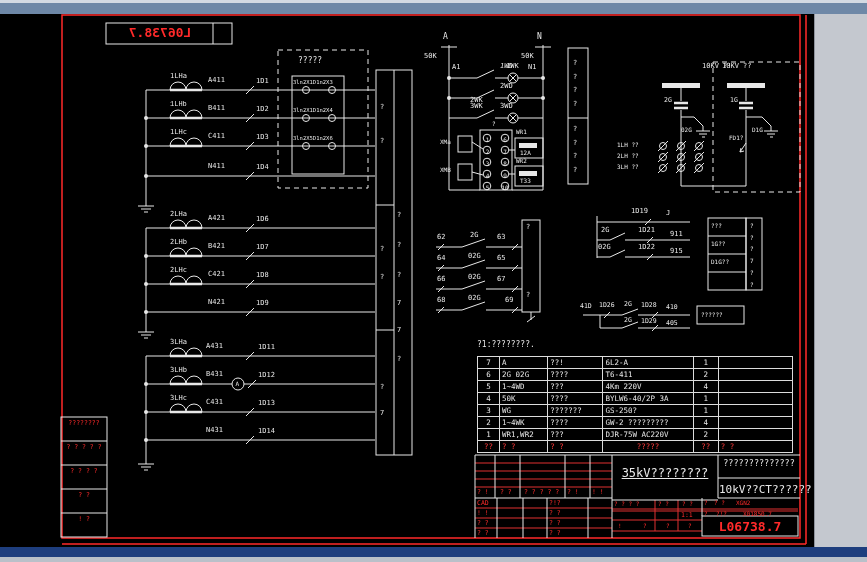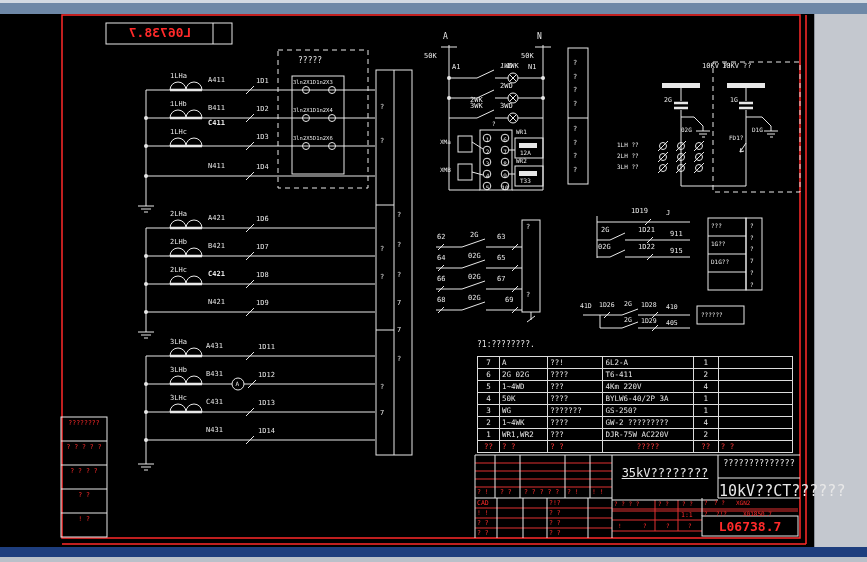--- a/index.html
+++ b/index.html
@@ -10,21 +10,21 @@
   .panel-right{position:absolute;left:814px;top:14px;width:53px;height:533px;background:#c4c8cf;border-left:1px solid #8e939c;}
   .band-bot1{position:absolute;left:0;top:547px;width:867px;height:10px;background:#1e3e7e;}
   .band-bot2{position:absolute;left:0;top:557px;width:867px;height:5px;background:#b9c0c9;}
   svg{position:absolute;left:0;top:0;}
   .s{position:absolute;color:#e8e8e8;line-height:1;white-space:pre;}
   .red{color:#ff2a2a;}
   .pre{white-space:pre-line;}
   .ctr{text-align:center;}
   .mirror{transform:scaleX(-1);}
   .f5{font-size:5.5px;} .f6{font-size:6px;} .f65{font-size:6.5px;} .f7{font-size:7px;}
-  .f8{font-size:8px;} .f9{font-size:8.5px;} .f10{font-size:15px;} .f12{font-size:12px;text-decoration:underline;}
+  .f8{font-size:8px;} .f9{font-size:8.5px;} .f10{font-size:11px;} .f12{font-size:12px;text-decoration:underline;}
   .f13{font-size:13px;font-weight:bold;}
   table.bom{position:absolute;left:477px;top:356px;border-collapse:collapse;table-layout:fixed;width:316px;}
   table.bom td{border:1px solid #dcdcdc;font-family:"DejaVu Sans Mono",monospace;font-size:7.5px;
                color:#e8e8e8;height:11px;line-height:10px;padding:0 2px;overflow:hidden;white-space:nowrap;}
   table.bom td.c{text-align:center;}
   table.bom tr.hdr td{color:#ff3a3a;}
 </style>
 </head>
 <body>
 
@@ -179,33 +179,33 @@
     </g>
   </svg>
 
   <span class="s red f13 mirror ctr" style="left:110px;top:26px;width:100px;">L06738.7</span>
 
   <span class="s f7" style="left:170px;top:73px;">1LHa</span>
   <span class="s f7" style="left:170px;top:101px;font-family:Liberation Mono, monospace;">1LHb</span>
   <span class="s f7" style="left:170px;top:129px;">1LHc</span>
   <span class="s f7" style="left:208px;top:77px;">A411</span>
   <span class="s f7" style="left:208px;top:105px;">B411</span>
-  <span class="s f7" style="left:208px;top:120px;font-weight:bold;">C411</span>
+  <span class="s f7" style="left:208px;top:133px;">C411</span>
   <span class="s f7" style="left:208px;top:163px;">N411</span>
   <span class="s f7" style="left:256px;top:78px;">1D1</span>
   <span class="s f7" style="left:256px;top:106px;">1D2</span>
   <span class="s f7" style="left:256px;top:134px;">1D3</span>
   <span class="s f7" style="left:256px;top:164px;">1D4</span>
 
   <span class="s f7" style="left:170px;top:211px;">2LHa</span>
   <span class="s f7" style="left:170px;top:239px;">2LHb</span>
   <span class="s f7" style="left:170px;top:267px;">2LHc</span>
   <span class="s f7" style="left:208px;top:215px;">A421</span>
   <span class="s f7" style="left:208px;top:243px;">B421</span>
-  <span class="s f7" style="left:208px;top:271px;font-weight:bold;">C421</span>
+  <span class="s f7" style="left:208px;top:271px;">C421</span>
   <span class="s f7" style="left:208px;top:299px;">N421</span>
   <span class="s f7" style="left:256px;top:216px;">1D6</span>
   <span class="s f7" style="left:256px;top:244px;">1D7</span>
   <span class="s f7" style="left:256px;top:272px;">1D8</span>
   <span class="s f7" style="left:256px;top:300px;">1D9</span>
 
   <span class="s f7" style="left:170px;top:339px;">3LHa</span>
   <span class="s f7" style="left:170px;top:367px;">3LHb</span>
   <span class="s f7" style="left:170px;top:395px;">3LHc</span>
   <span class="s f7" style="left:206px;top:343px;">A431</span>

